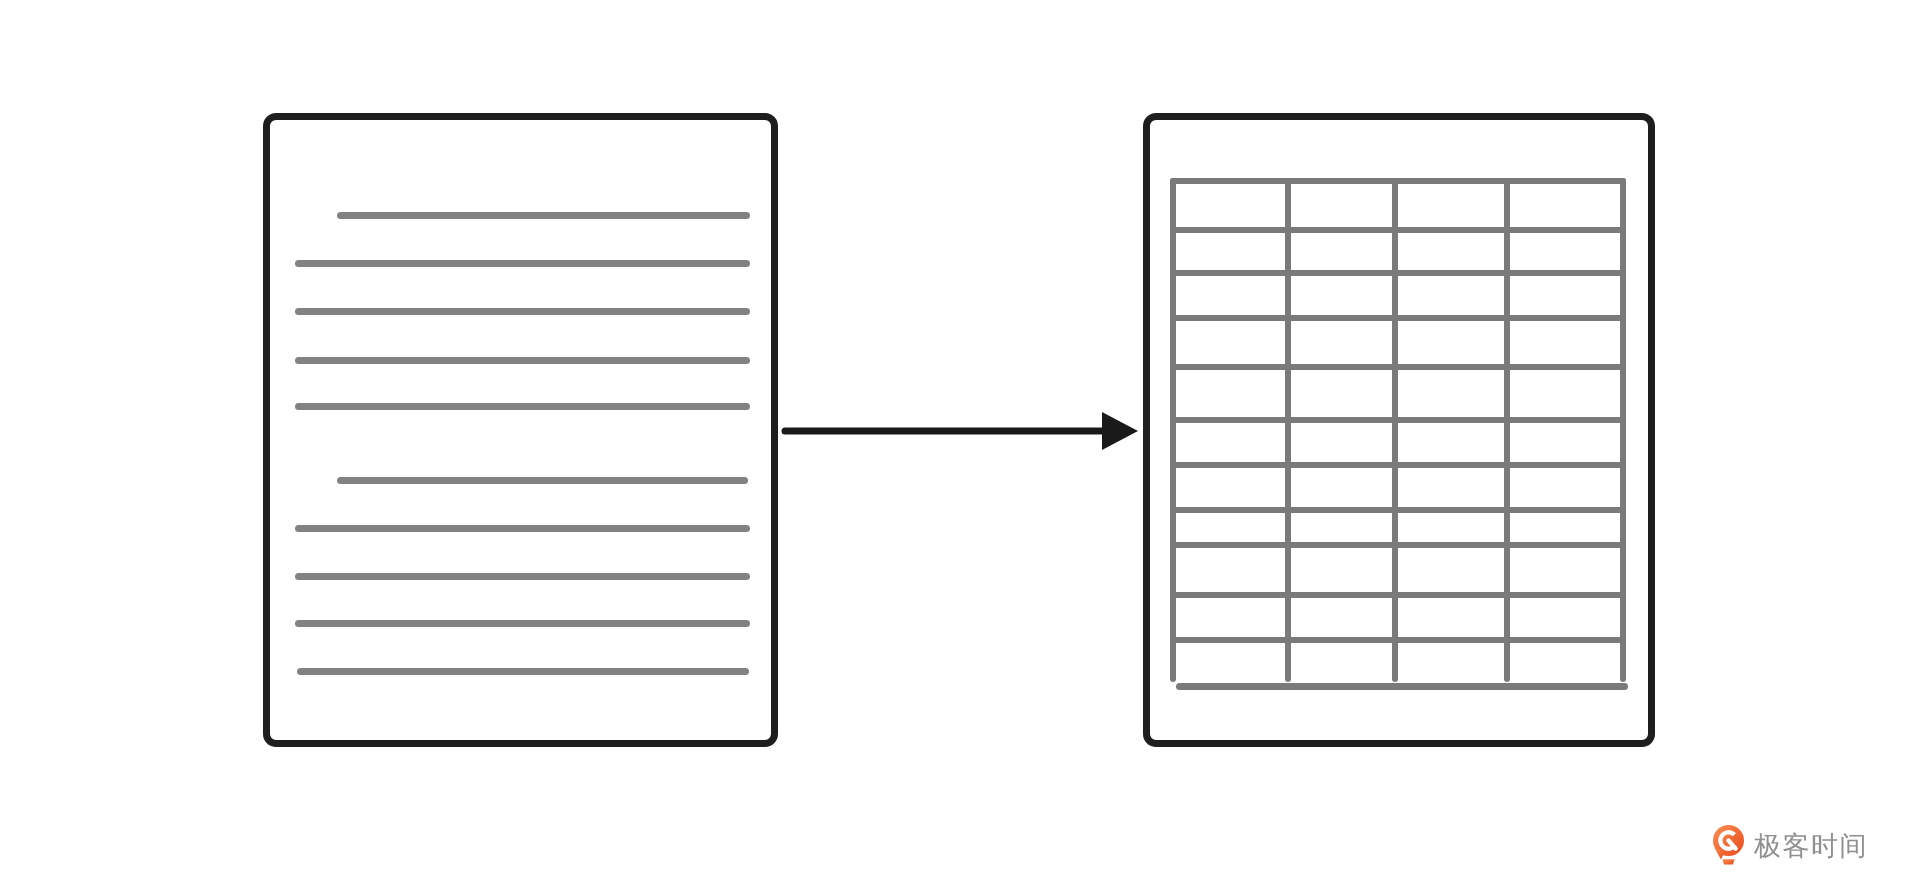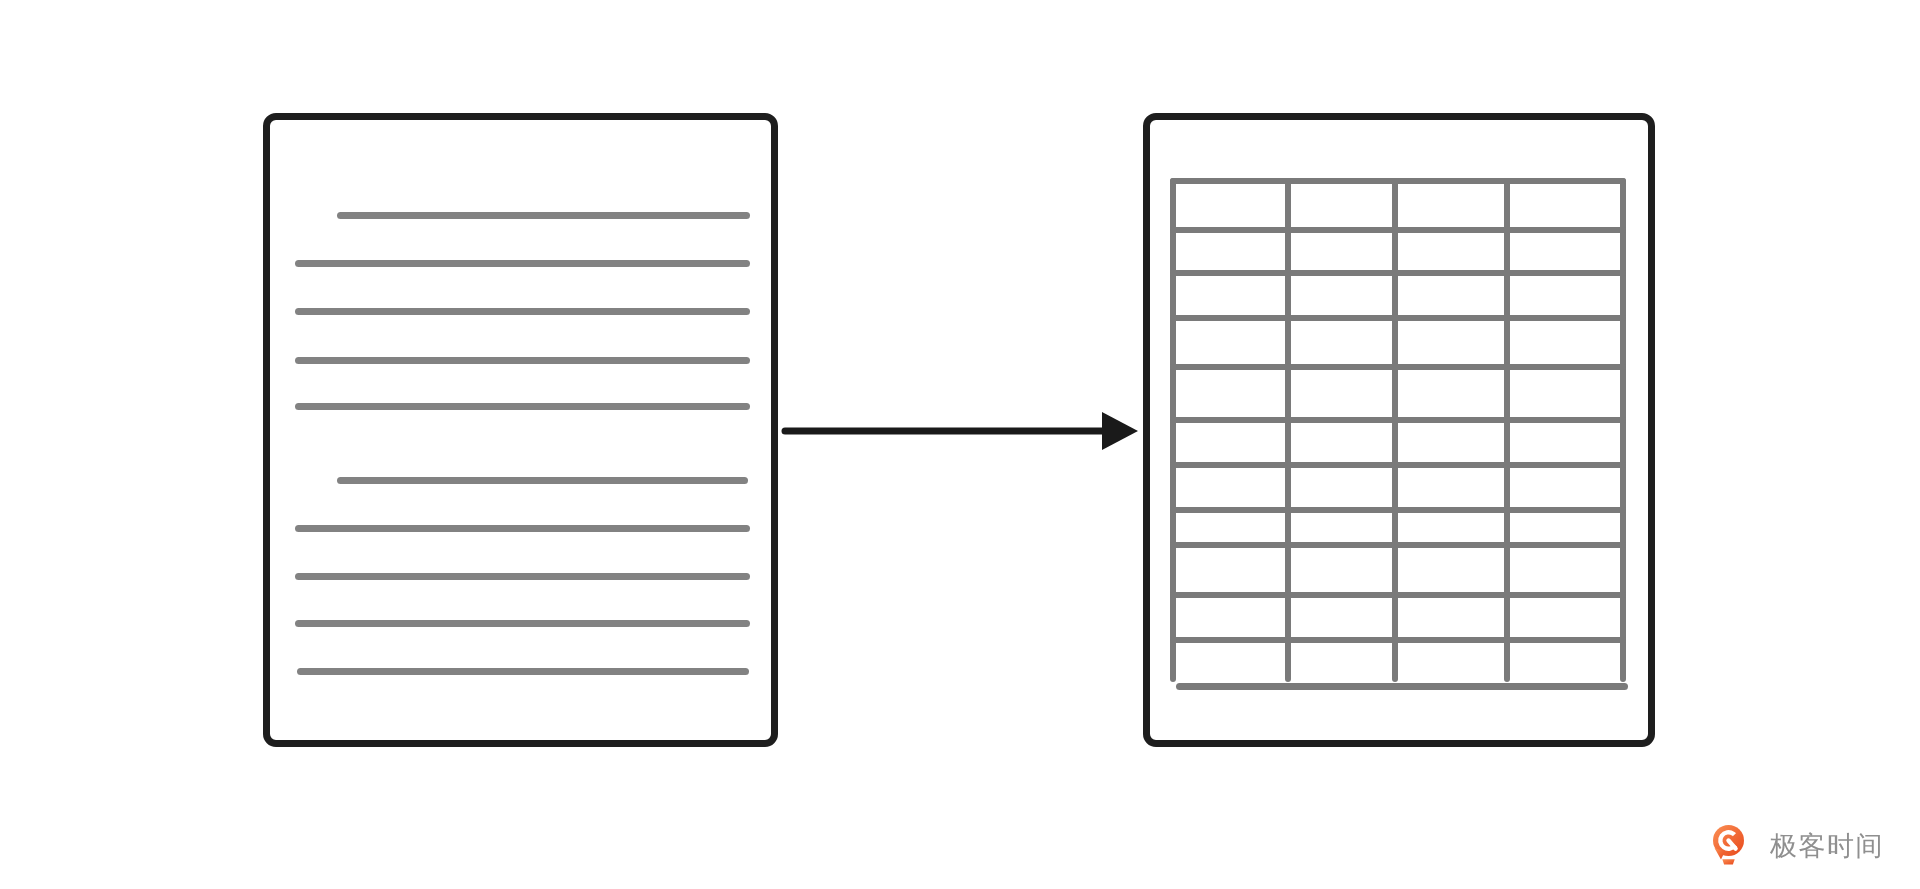--- a/index.html
+++ b/index.html
@@ -29,21 +29,20 @@
     position: absolute;
     display: flex;
     align-items: center;
     gap: 7px;
   }
   .brand-text {
     font-size: 27px;
     letter-spacing: 1.5px;
     line-height: 44px;
     white-space: nowrap;
-    margin-left: 16px;
   }
 </style>
 </head>
 <body>
 
 <div class="canvas">
 
   <div class="card" id="doc-card" style="left: 263px; top: 113px; width: 515px; height: 634px; border: 7px solid rgb(30, 30, 30); border-radius: 13px;"></div>
 
   <div class="card" id="table-card" style="left: 1143px; top: 113px; width: 512px; height: 634px; border: 7px solid rgb(30, 30, 30); border-radius: 13px;"></div>

